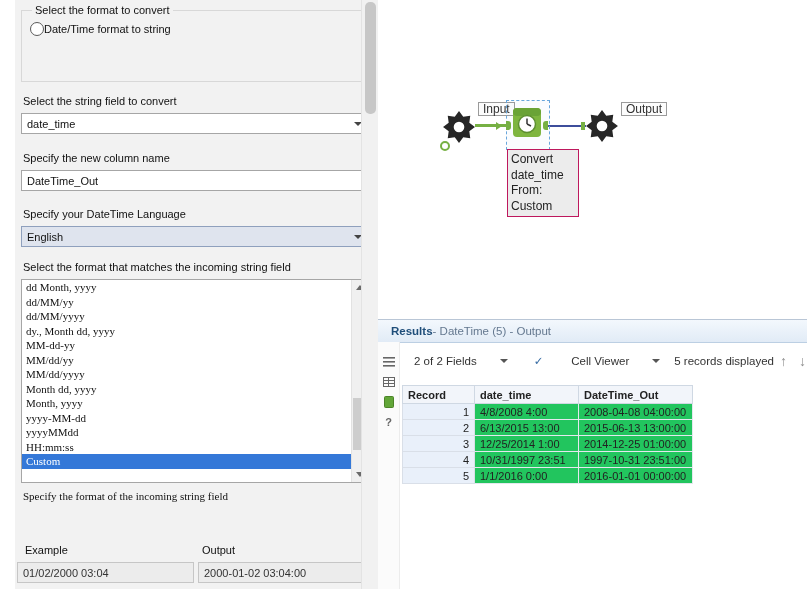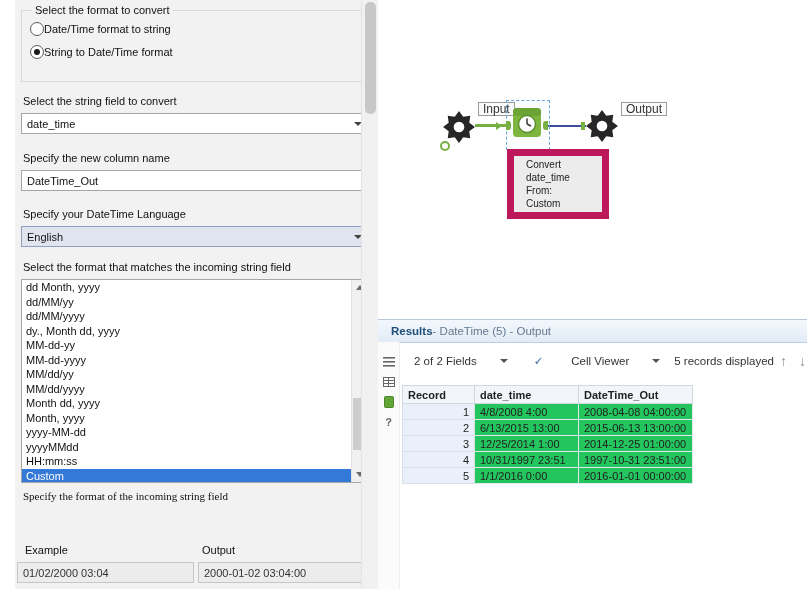--- a/index.html
+++ b/index.html
@@ -14,21 +14,21 @@
   .radio-row + .radio-row{margin-top:9px;}
   .radio{position:relative;width:12px;height:12px;border:1px solid #5a5a5a;border-radius:50%;background:#fff;flex:0 0 auto;}
   .radio.checked::after{content:"";position:absolute;left:3px;top:3px;width:6px;height:6px;border-radius:50%;background:#1a1a1a;}
   .cfg-label{position:absolute;left:8px;font-size:11px;color:#111;white-space:nowrap;}
   .textbox,.combo{position:absolute;left:6px;width:348px;height:21px;background:#fff;border:1px solid #a6a6a6;
     box-sizing:border-box;font-size:11px;color:#111;display:flex;align-items:center;padding:0 18px 0 5px;}
   .textbox{padding-right:5px;}
   .combo .chevron{position:absolute;right:6px;top:8px;width:0;height:0;
     border-left:4px solid transparent;border-right:4px solid transparent;border-top:4px solid #444;}
   .combo.shaded{background:#dfe4ee;border-color:#8fa0bd;}
-  .listbox{position:absolute;left:6px;top:279px;width:348px;height:204px;background:#fff;border:1px solid #a6a6a6;box-sizing:border-box;overflow:hidden;}
+  .listbox{position:absolute;left:6px;top:279px;width:348px;height:204px;background:#fff;border:1px solid #a6a6a6;box-sizing:border-box;overflow:hidden;font-family:Liberation Serif, serif;}
   .list-inner{position:absolute;left:0;top:0;right:17px;bottom:0;overflow:hidden;}
   .list-item{height:14.5px;line-height:14.5px;font-size:11px;padding-left:4px;color:#111;white-space:nowrap;}
   .list-item.selected{background:#3478d8;color:#fff;}
   .list-scrollbar{position:absolute;right:0;top:0;width:16px;bottom:0;background:#f0f0f0;border-left:1px solid #e2e2e2;}
   .sb-btn{position:absolute;left:0;width:16px;height:15px;background:#f0f0f0;}
   .sb-up{top:0;} .sb-down{bottom:0;}
   .sb-up::after,.sb-down::after{content:"";position:absolute;left:4px;width:0;height:0;
     border-left:4px solid transparent;border-right:4px solid transparent;}
   .sb-up::after{top:5px;border-bottom:5px solid #6a6a6a;}
   .sb-down::after{top:5px;border-top:5px solid #6a6a6a;}
@@ -43,22 +43,22 @@
   
   #canvas{position:absolute;left:378px;top:0;width:429px;height:319px;background:#fff;}
   .tool{position:absolute;}
   .tool-label{position:absolute;font-size:12px;color:#333;background:#fcfcfc;border:1px solid #9a9a9a;padding:1px 4px;line-height:10px;}
   .wire{position:absolute;}
   .wire-green{background:#76b043;height:3px;}
   .wire-navy{background:#3d4e9b;height:2px;}
   .wire-arrow{position:absolute;width:0;height:0;border-top:4px solid transparent;border-bottom:4px solid transparent;border-left:6px solid #76b043;}
   .selection-box{position:absolute;border:1px dashed #69a7dc;background:rgba(120,170,220,0.04);}
   .anchor{position:absolute;background:#76b043;}
-  .annotation{position:absolute;width:64px;background:#ececec;border:7px solid #be185d;font-size:10px;line-height:1.3;
-    padding:2px 12px;color:#222;white-space:pre-line;}
+  .annotation{position:absolute;width:64px;background:#ececec;border:1px solid #be185d;font-size:12px;line-height:1.3;
+    padding:2px 3px;color:#222;white-space:pre-line;}
   .run-dot{position:absolute;width:6px;height:6px;border:2px solid #76b043;border-radius:50%;background:#fff;}
 
   
   #results{position:absolute;left:378px;top:319px;width:429px;height:316px;background:#fff;border-top:1px solid #b9c6d6;box-sizing:border-box;}
   .res-header{position:absolute;left:0;top:0;right:0;height:22px;background:linear-gradient(#f3f8fd,#e1ebf6);
     border-bottom:1px solid #bccfe3;display:flex;align-items:center;padding-left:13px;font-size:11.5px;}
   .res-title-main{font-weight:bold;color:#1f4e79;}
   .res-title-rest{color:#64788f;}
   .res-strip{position:absolute;left:0;top:22px;width:22px;bottom:0;background:#fbfbfb;border-right:1px solid #ececec;
     display:flex;flex-direction:column;align-items:center;gap:8px;padding-top:14px;box-sizing:border-box;}
@@ -83,24 +83,20 @@
 <div id="app">
 
   <div id="config">
 
     <fieldset class="group">
       <legend>Select the format to convert</legend>
       <div class="radio-row">
         <span class="radio"></span>
         <span>Date/Time format to string</span>
       </div>
-      <div class="radio-row">
-        <span class="radio checked"></span>
-        <span>String to Date/Time format</span>
-      </div>
     </fieldset>
 
     <div class="cfg-label" style="top:95px;">Select the string field to convert</div>
     <div class="combo" style="top:113px;">
       <span>date_time</span>
       <span class="chevron"></span>
     </div>
 
     <div class="cfg-label" style="top:152px;">Specify the new column name</div>
     <div class="textbox" style="top:170px;">
@@ -114,21 +110,20 @@
     </div>
 
     <div class="cfg-label" style="top:261px;">Select the format that matches the incoming string field</div>
     <div class="listbox">
       <div class="list-inner">
           <div class="list-item">dd Month, yyyy</div>
           <div class="list-item">dd/MM/yy</div>
           <div class="list-item">dd/MM/yyyy</div>
           <div class="list-item">dy., Month dd, yyyy</div>
           <div class="list-item">MM-dd-yy</div>
-          <div class="list-item">MM-dd-yyyy</div>
           <div class="list-item">MM/dd/yy</div>
           <div class="list-item">MM/dd/yyyy</div>
           <div class="list-item">Month dd, yyyy</div>
           <div class="list-item">Month, yyyy</div>
           <div class="list-item">yyyy-MM-dd</div>
           <div class="list-item">yyyyMMdd</div>
           <div class="list-item">HH:mm:ss</div>
           <div class="list-item selected">Custom</div>
         </div>
       <div class="list-scrollbar">

